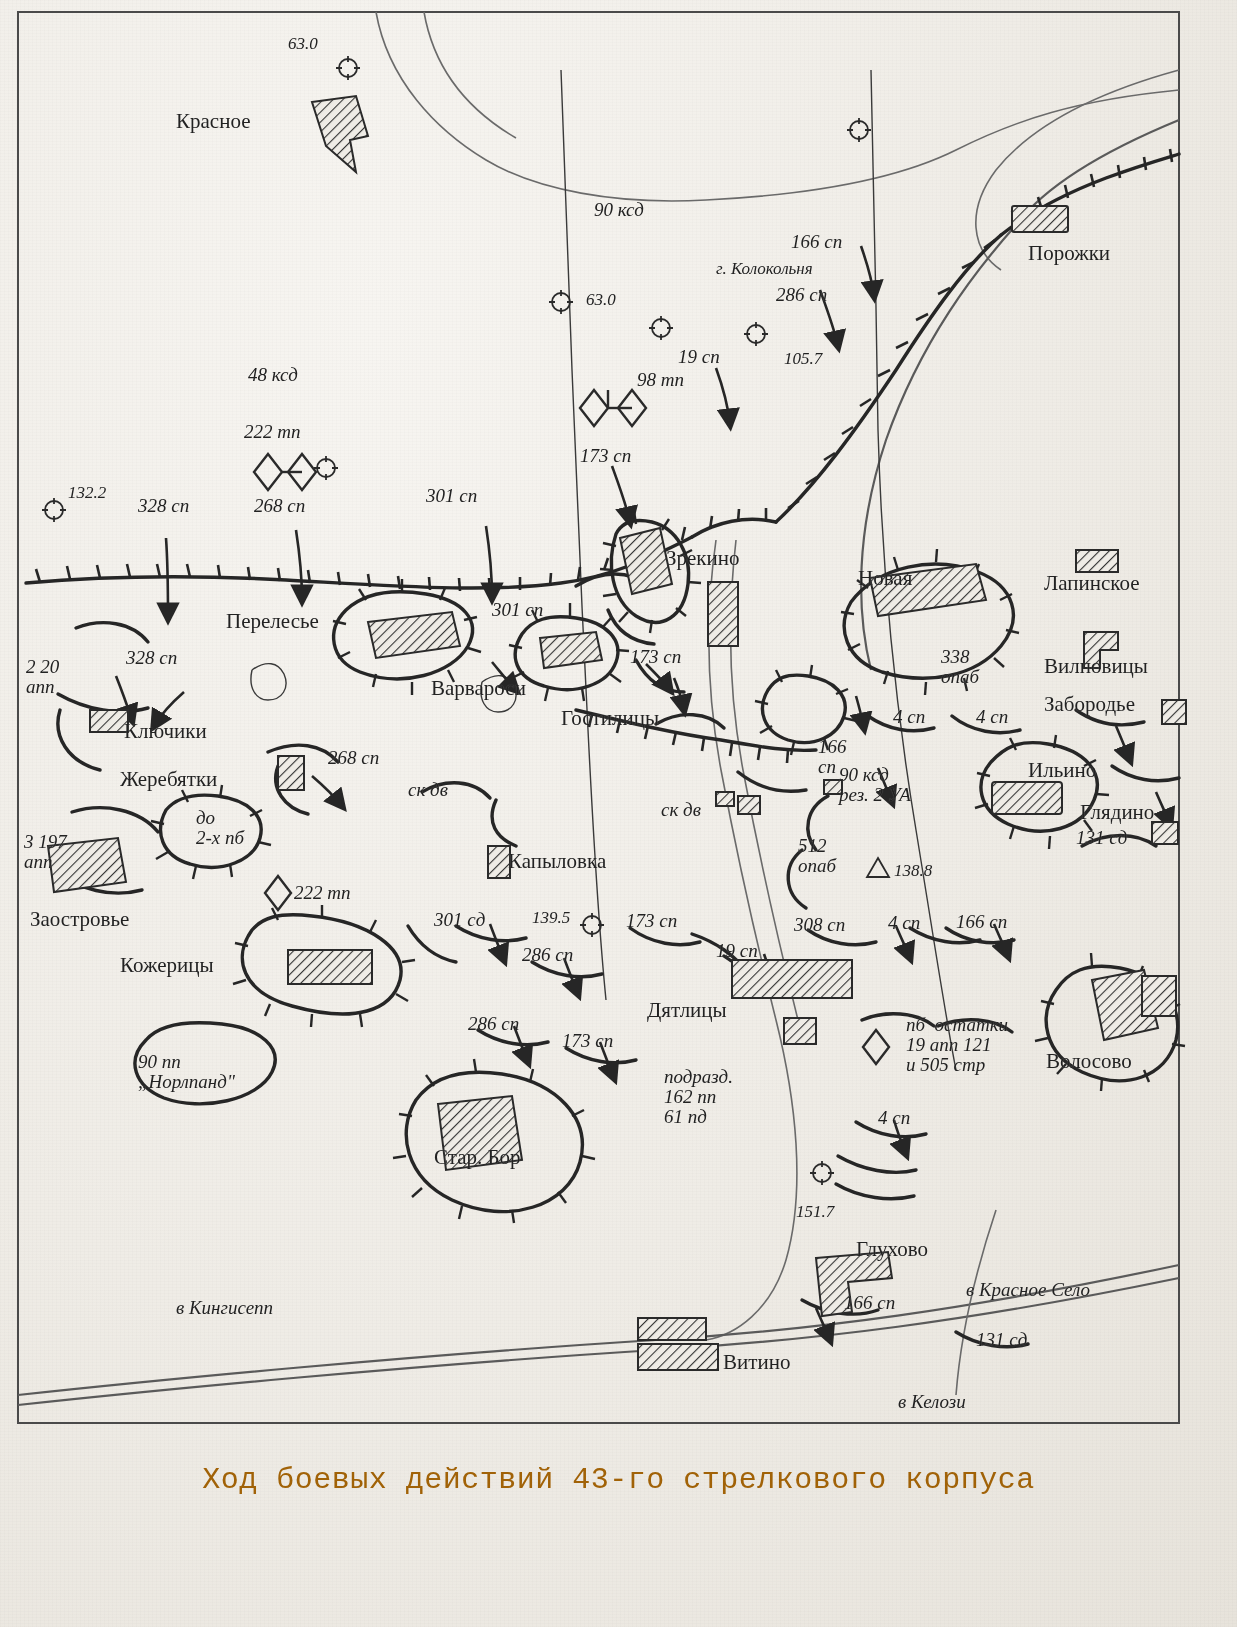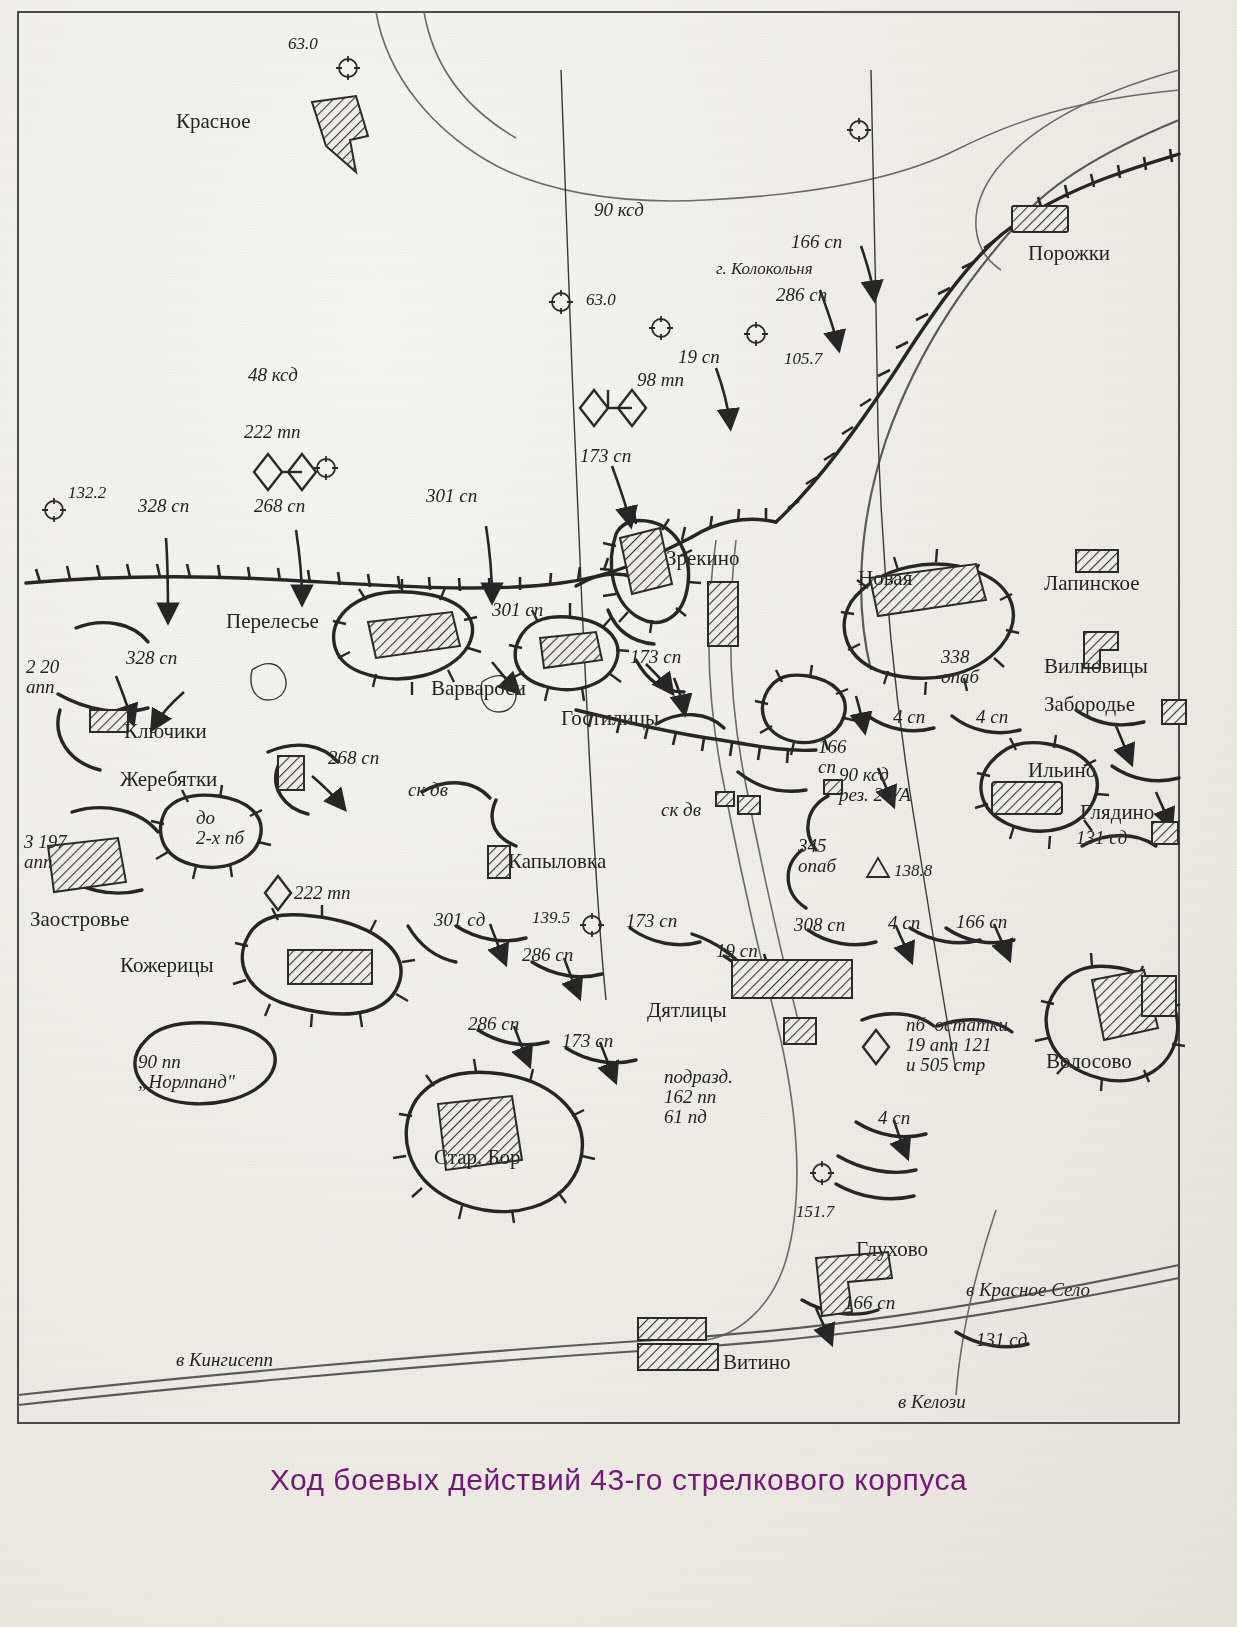--- a/index.html
+++ b/index.html
@@ -47,24 +47,24 @@
   .lbl.place{
     font-style:normal;
     font-size:21px;
   }
   .lbl.small{font-size:17px;}
   #caption{
     position:absolute;
     left:0;right:0;
     top:1460px;
     text-align:center;
-    font-family:Liberation Sans, sans-serif;
+    font-family:Liberation Mono, monospace;
     font-size:30px;
     letter-spacing:0.5px;
-    color:#701a75;
+    color:#a16207;
     line-height:1.35;
   }
   #caption .l2{display:block;}
   .hatch-rect{fill:url(#hatchPat);stroke:#2a2a2a;stroke-width:2;}
   .openshape{fill:none;stroke:#2a2a2a;stroke-width:2.4;}
   .thin{fill:none;stroke:#3a3a3a;stroke-width:1.4;}
   .road{fill:none;stroke:#5a5a5a;stroke-width:2.2;}
   .river{fill:none;stroke:#6a6a6a;stroke-width:1.6;}
   .fline{fill:none;stroke:#262626;stroke-width:3.4;stroke-linecap:round;}
   .arrowline{fill:none;stroke:#262626;stroke-width:2.6;}
@@ -499,21 +499,21 @@
       <div class="lbl " style="left: 614px; top: 637px;">173 сп</div>
       <div class="lbl " style="left: 802px; top: 683px; margin-top: 44px;">166
 сп</div>
       <div class="lbl " style="left: 925px; top: 637px;">338
 опаб</div>
       <div class="lbl " style="left: 877px; top: 697px;">4 сп</div>
       <div class="lbl " style="left: 960px; top: 697px;">4 сп</div>
       <div class="lbl " style="left: 1060px; top: 818px;">131 сд</div>
       <div class="lbl " style="left: 823px; top: 755px;">90 ксд
 рез. 2 УА</div>
-      <div class="lbl " style="left: 782px; top: 826px;">345
+      <div class="lbl " style="left: 782px; top: 826px;">512
 опаб</div>
       <div class="lbl " style="left: 10px; top: 647px;">2 20
 апп</div>
       <div class="lbl " style="left: 110px; top: 638px;">328 сп</div>
       <div class="lbl " style="left: 312px; top: 738px;">268 сп</div>
       <div class="lbl " style="left: 392px; top: 770px;">ск дв</div>
       <div class="lbl " style="left: 645px; top: 790px;">ск дв</div>
       <div class="lbl " style="left: 180px; top: 798px;">до
 2-х пб</div>
       <div class="lbl " style="left: 8px; top: 822px;">3 197
@@ -533,20 +533,20 @@
       <div class="lbl " style="left: 890px; top: 1005px;">пб  остатки
 19 апп 121
 и 505 стр</div>
       <div class="lbl " style="left: 648px; top: 1057px;">подразд.
 162 пп
 61 пд</div>
       <div class="lbl " style="left: 862px; top: 1098px;">4 сп</div>
       <div class="lbl " style="left: 828px; top: 1283px;">166 сп</div>
       <div class="lbl " style="left: 960px; top: 1320px;">131 сд</div>
       <div class="lbl " style="left: 950px; top: 1270px;">в Красное Село</div>
-      <div class="lbl " style="left: 160px; top: 1340px; text-align: center;">в Кингисепп</div>
+      <div class="lbl " style="left: 160px; top: 1288px; text-align: center;">в Кингисепп</div>
       <div class="lbl " style="left: 882px; top: 1382px;">в Келози</div>
     </div>
 </div>
 
 <div id="caption">
   <span>Ход боевых действий 43-го стрелкового корпуса</span>
 </div>
 
 </body></html>

